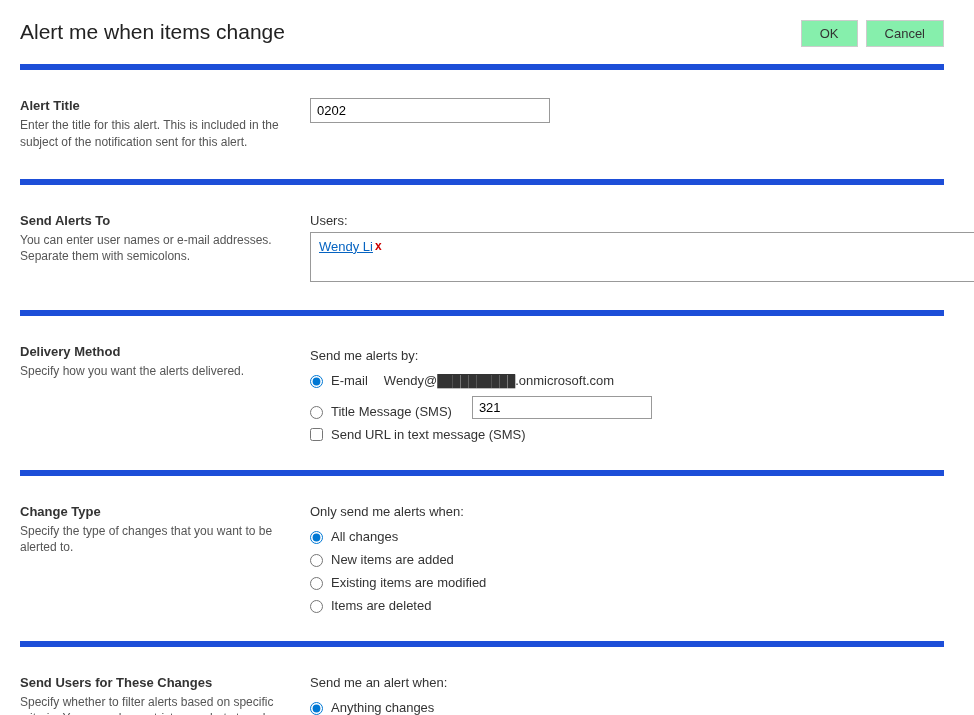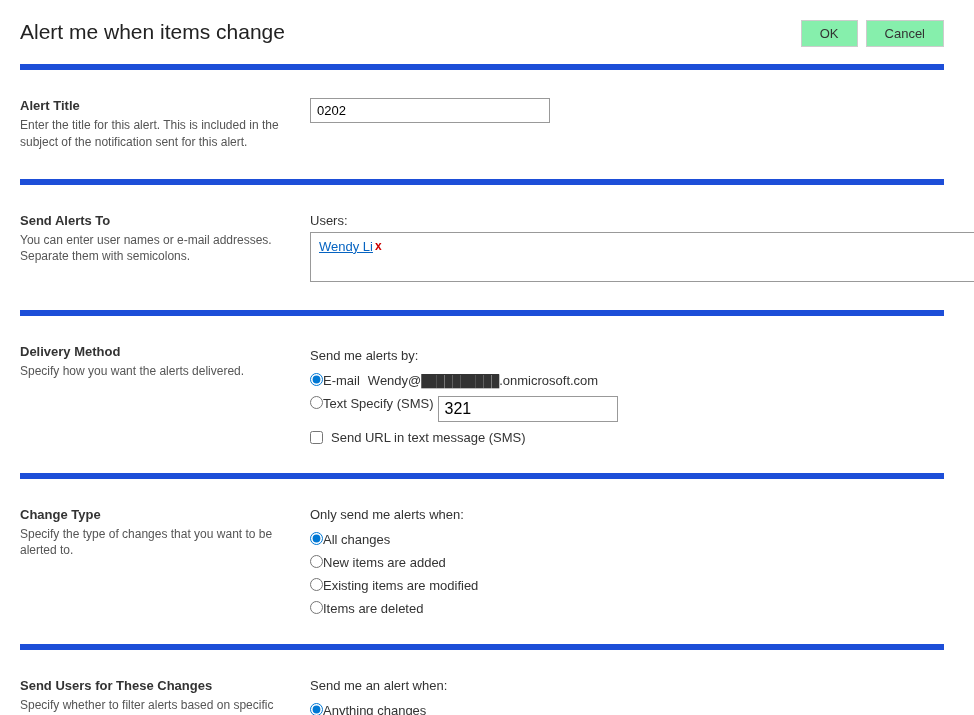--- a/index.html
+++ b/index.html
@@ -93,40 +93,41 @@
       font-size: 12px;
       font-weight: bold;
     }
     .radio-group {
       display: flex;
       flex-direction: column;
       gap: 8px;
     }
     .radio-row {
       display: flex;
-      align-items: flex-start;
+      align-items: flex-end;
+      gap: 8px;
     }
     .radio-row input[type="radio"] {
       cursor: pointer;
       accent-color: #0078d4;
     }
     .checkbox-row {
       display: flex;
       align-items: center;
       gap: 8px;
     }
     .checkbox-row input[type="checkbox"] {
       cursor: pointer;
     }
     .sms-input {
       border: 1px solid #999;
       padding: 3px 6px;
-      font-size: 16px;
+      font-size: 13px;
       width: 180px;
-      margin-left: 4px;
+      margin-left: 12px;
     }
     .delivery-section {
       margin-top: 4px;
     }
     .delivery-label {
       font-size: 13px;
       margin-bottom: 10px;
       color: #333;
     }
     .email-value {
@@ -197,21 +198,21 @@
     <div class="section-content-col delivery-section">
       <div class="delivery-label">Send me alerts by:</div>
       <div class="radio-group">
         <div class="radio-row">
           <input type="radio" name="delivery" checked="" style="">
           <span>E-mail</span>
           <span class="email-value" style="text-decoration: none; color: rgb(51, 51, 51);">Wendy@<span style="text-decoration:overline underline;font-size:11px;">██████████</span>.onmicrosoft.com</span>
         </div>
         <div class="radio-row">
           <input type="radio" name="delivery" style="">
-          <span>Text Specify (SMS)</span>
+          <span>Title Message (SMS)</span>
           <input type="text" class="sms-input" value="321" style="">
         </div>
         <div class="checkbox-row">
           <input type="checkbox" style="">
           <span>Send URL in text message (SMS)</span>
         </div>
       </div>
     </div>
   </div>
 

